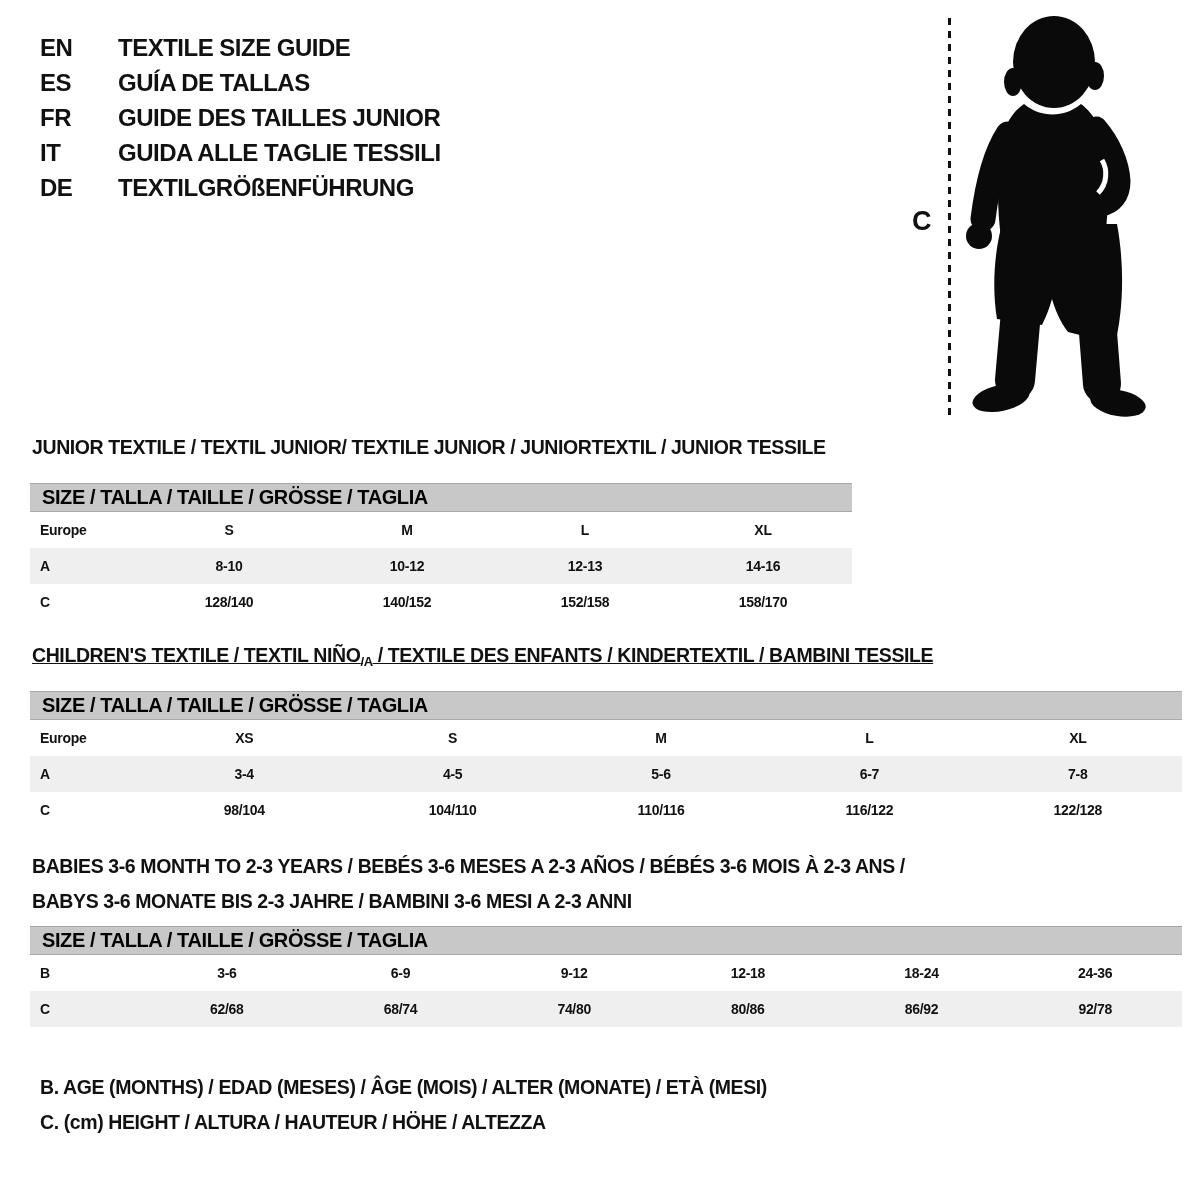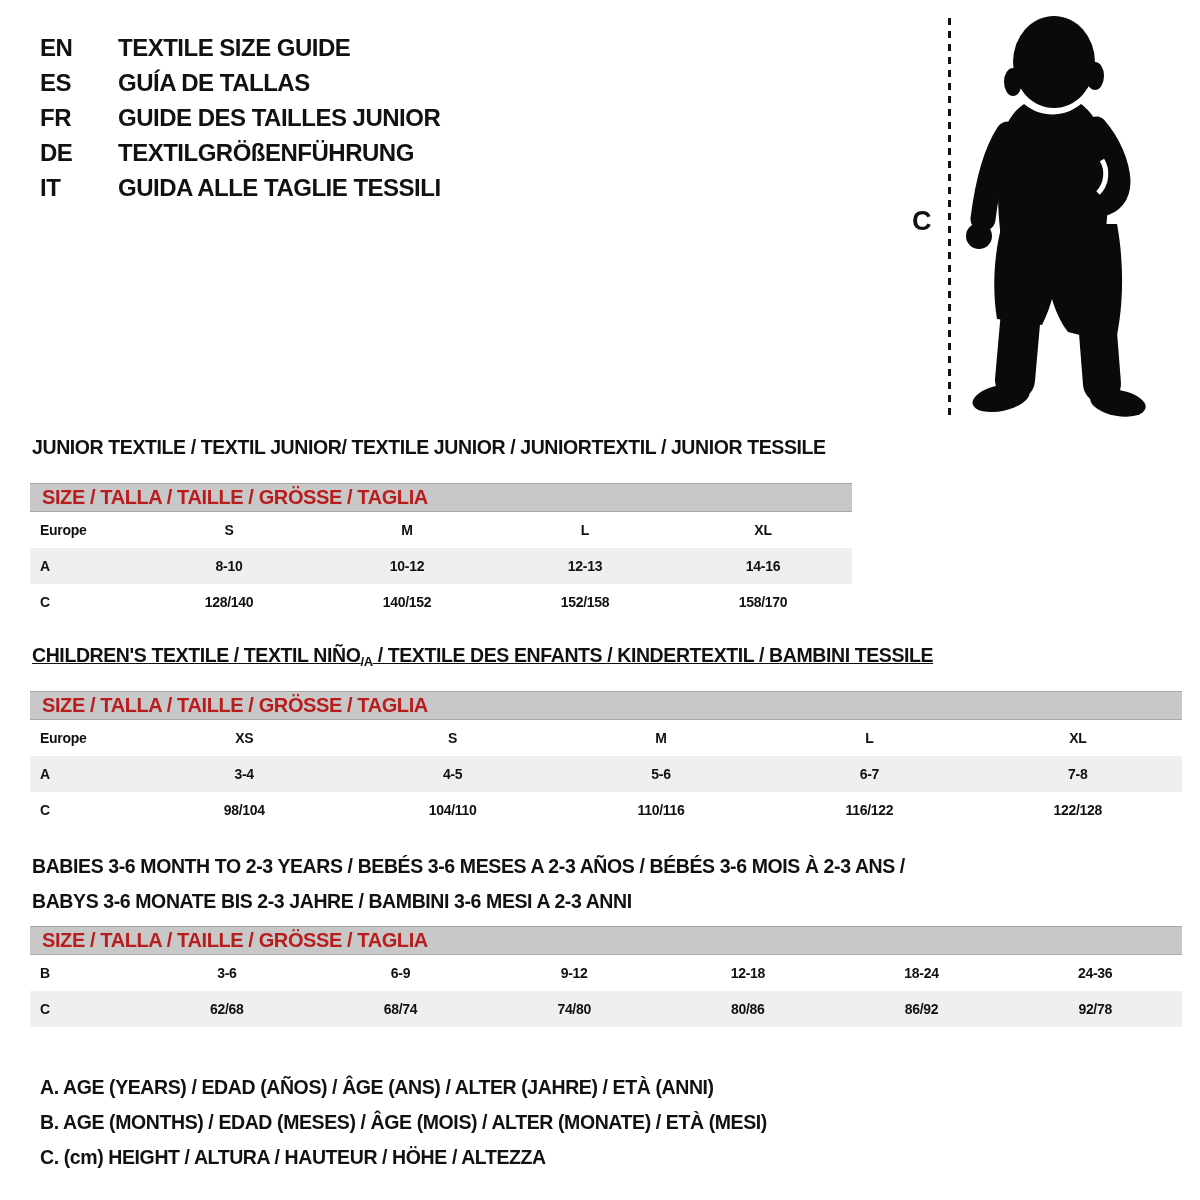--- a/index.html
+++ b/index.html
@@ -34,21 +34,21 @@
 
   
   .table { position:absolute; left:30px; }
   .table-junior   { top:483px; width:822px; }
   .table-children { top:691px; width:1152px; }
   .table-babies   { top:926px; width:1152px; }
   .size-bar {
     height:29px; background:#c8c8c8; box-sizing:border-box;
     border-top:1px solid #a6a6a6; border-bottom:1px solid #a9a9a9;
     display:flex; align-items:center; padding-left:12px;
-    font-weight:bold; font-size:20px; letter-spacing:-0.4px; color:#b91c1c;
+    font-weight:bold; font-size:20px; letter-spacing:-0.4px; color:#000000;
   }
   .trow { display:grid; height:36px; align-items:center; font-weight:bold;
           font-size:14px; letter-spacing:-0.3px; }
   .cols-4 { grid-template-columns:110px repeat(4,1fr); }
   .cols-5 { grid-template-columns:110px repeat(5,1fr); }
   .cols-6 { grid-template-columns:110px repeat(6,1fr); }
   .rlabel { padding-left:10px; text-align:left; }
   .val { text-align:center; }
   .stripe { background:#efefef; }
 
@@ -69,26 +69,26 @@
     </div>
     <div class="lang-row">
       <span class="lang-code">ES</span>
       <span class="lang-label">GUÍA DE TALLAS</span>
     </div>
     <div class="lang-row">
       <span class="lang-code">FR</span>
       <span class="lang-label">GUIDE DES TAILLES JUNIOR</span>
     </div>
     <div class="lang-row">
+      <span class="lang-code">IT</span>
+      <span class="lang-label">GUIDA ALLE TAGLIE TESSILI</span>
+    </div>
+    <div class="lang-row">
       <span class="lang-code">DE</span>
       <span class="lang-label">TEXTILGRÖßENFÜHRUNG</span>
-    </div>
-    <div class="lang-row">
-      <span class="lang-code">IT</span>
-      <span class="lang-label">GUIDA ALLE TAGLIE TESSILI</span>
     </div>
   </div>
 
   <span class="measure-c">C</span>
   <div class="dashline"></div>
   <svg class="silhouette" width="186" height="408" viewBox="0 0 186 408">
     <g fill="#0a0a0a" stroke="none">
       <ellipse cx="51" cy="70" rx="9" ry="14"></ellipse>
       <ellipse cx="133" cy="64" rx="9" ry="14"></ellipse>
       <ellipse cx="92" cy="50" rx="41" ry="46"></ellipse>
@@ -183,18 +183,17 @@
       <span class="val">62/68</span>
       <span class="val">68/74</span>
       <span class="val">74/80</span>
       <span class="val">80/86</span>
       <span class="val">86/92</span>
       <span class="val">92/78</span>
     </div>
   </div>
 
   <div class="legend">
-    <div class="legend-line">A. AGE (YEARS) / EDAD (AÑOS) / ÂGE (ANS) / ALTER (JAHRE) / ETÀ (ANNI)</div>
     <div class="legend-line">B. AGE (MONTHS) / EDAD (MESES) / ÂGE (MOIS) / ALTER (MONATE) / ETÀ (MESI)</div>
     <div class="legend-line">C. (cm) HEIGHT / ALTURA / HAUTEUR / HÖHE / ALTEZZA</div>
   </div>
 
 </div>
 
 </body></html>

